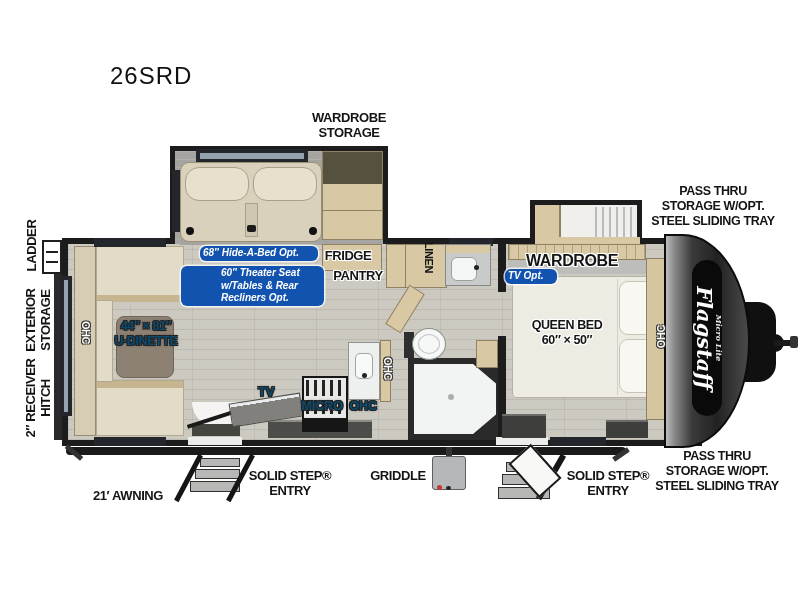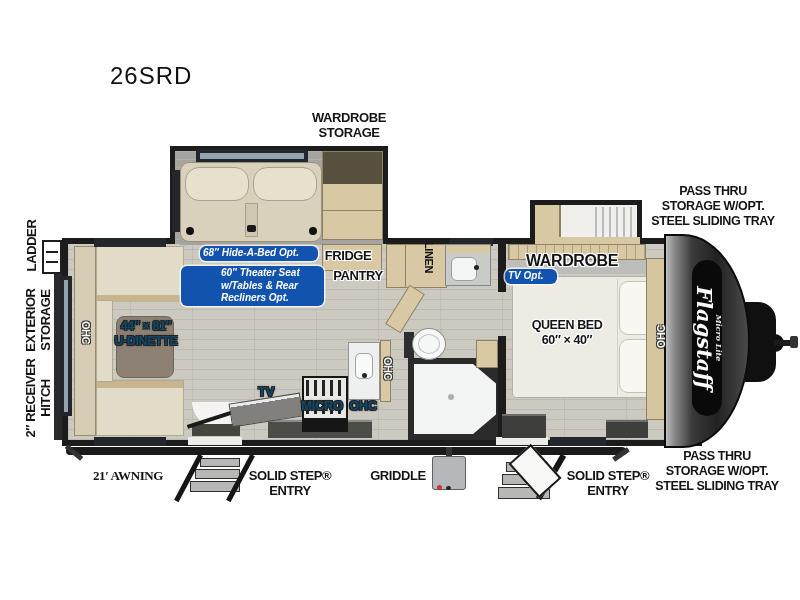--- a/index.html
+++ b/index.html
@@ -150,21 +150,21 @@
   <div class="abs" style="left:508px;top:244px;width:138px;height:16px;background:#d8c8a3;border:1px solid #8f8166;
        background-image:repeating-linear-gradient(90deg,rgba(120,100,70,.4) 0 1px,transparent 1px 9px);z-index:2;"></div>
   <div class="abs" style="left:508px;top:260px;width:138px;height:14px;background:#bdbdb9;z-index:2;"></div>
   <div class="lbl s12" style="left:518px;top:252px;width:108px;z-index:6;">WARDROBE</div>
   <div class="abs" style="left:512px;top:276px;width:148px;height:122px;background:#edebe2;border:1px solid #b5b1a4;border-radius:4px;z-index:2;">
     <div class="abs" style="left:104px;top:2px;width:1px;height:116px;background:#d4d1c5;"></div>
     <div class="abs" style="left:106px;top:4px;width:36px;height:54px;background:#f8f7f2;border:1px solid #c7c4b7;border-radius:9px;"></div>
     <div class="abs" style="left:106px;top:62px;width:36px;height:54px;background:#f8f7f2;border:1px solid #c7c4b7;border-radius:9px;"></div>
   </div>
   <div class="lbl s125" style="left:514px;top:318px;width:106px;z-index:6;">QUEEN BED
-60″ × 40″</div>
+60″ × 50″</div>
   <div class="abs" style="left:502px;top:414px;width:44px;height:24px;background:#3e3e3c;border-top:2px solid #6c6c68;z-index:2;"></div>
   <div class="abs" style="left:606px;top:420px;width:42px;height:18px;background:#3e3e3c;border-top:2px solid #6c6c68;z-index:2;"></div>
   <div class="abs win" style="left:550px;top:437px;width:56px;height:9px;z-index:2;"></div>
   <div class="abs" style="left:646px;top:258px;width:22px;height:162px;background:#d6c6a0;border:1px solid #8d8268;z-index:2;"></div>
   <div class="lbl w s11 nohalo" style="left:640px;top:330px;width:42px;height:13px;transform:rotate(-90deg);color:#fff;text-shadow:-1px -1px 0 #333,1px -1px 0 #333,-1px 1px 0 #333,1px 1px 0 #333;z-index:6;">OHC</div>
 
   <div class="abs" style="left:718px;top:302px;width:58px;height:80px;background:#101010;border-radius:12px 18px 18px 12px;z-index:2;"></div>
   <div class="abs" style="left:766px;top:334px;width:18px;height:18px;background:#111;border-radius:50%;z-index:2;"></div>
   <div class="abs" style="left:774px;top:340px;width:22px;height:6px;background:#1a1a1a;z-index:2;"></div>
   <div class="abs" style="left:790px;top:336px;width:8px;height:12px;background:#333;border-radius:2px;z-index:2;"></div>
@@ -211,21 +211,21 @@
 STORAGE W/OPT.
 STEEL SLIDING TRAY</div>
   <div class="lbl s125" style="left:634px;top:449px;width:166px;z-index:6;">PASS THRU
 STORAGE W/OPT.
 STEEL SLIDING TRAY</div>
   <div class="lbl" style="left:-2px;top:239px;width:64px;height:13px;transform:rotate(-90deg);z-index:6;">LADDER</div>
   <div class="lbl" style="left:-3px;top:307px;width:78px;height:26px;transform:rotate(-90deg);z-index:6;">EXTERIOR
 STORAGE</div>
   <div class="lbl" style="left:-8px;top:385px;width:88px;height:26px;transform:rotate(-90deg);z-index:6;">2″ RECEIVER
 HITCH</div>
-  <div class="lbl" style="left:76px;top:468px;width:104px;z-index:6;font-family:Liberation Serif, serif;">21′ AWNING</div>
+  <div class="lbl" style="left:76px;top:488px;width:104px;z-index:6;">21′ AWNING</div>
   <div class="lbl" style="left:238px;top:468px;width:104px;z-index:6;">SOLID STEP®
 ENTRY</div>
   <div class="lbl" style="left:356px;top:468px;width:84px;z-index:6;">GRIDDLE</div>
   <div class="lbl" style="left:556px;top:468px;width:104px;z-index:6;">SOLID STEP®
 ENTRY</div>
 
 
 </div>
 
 </body></html>

